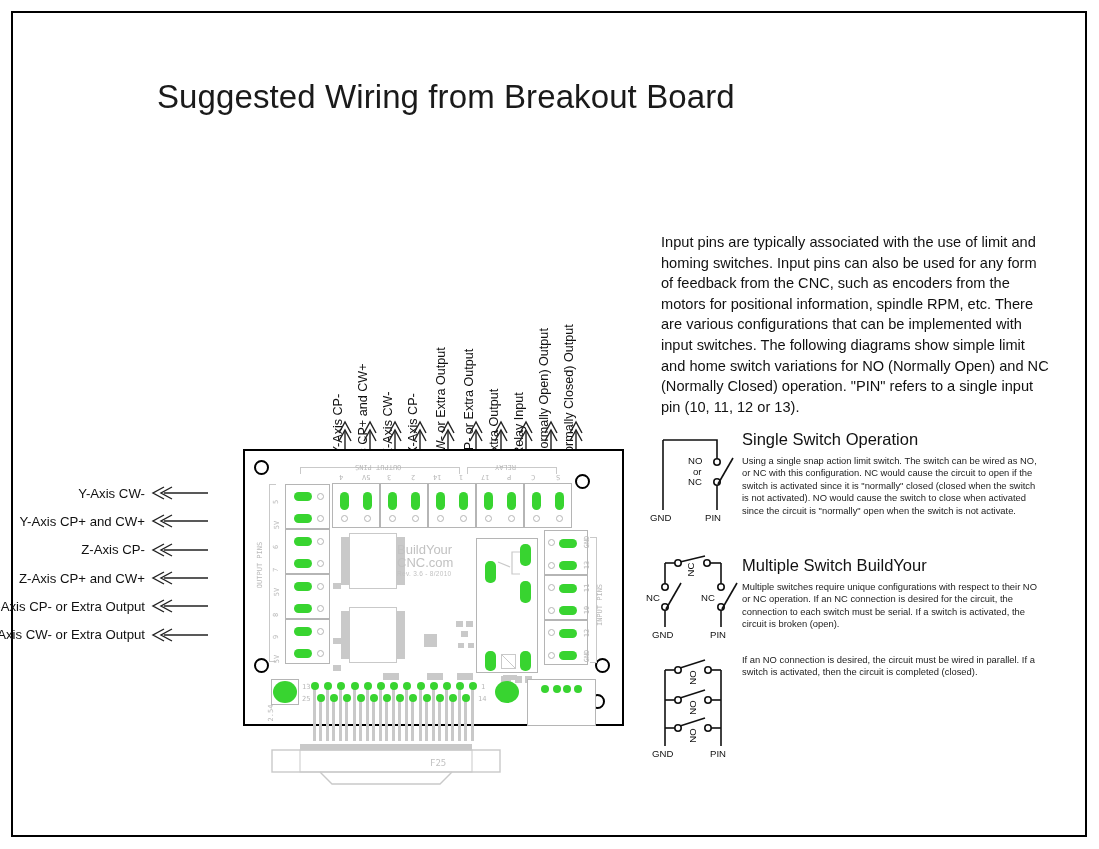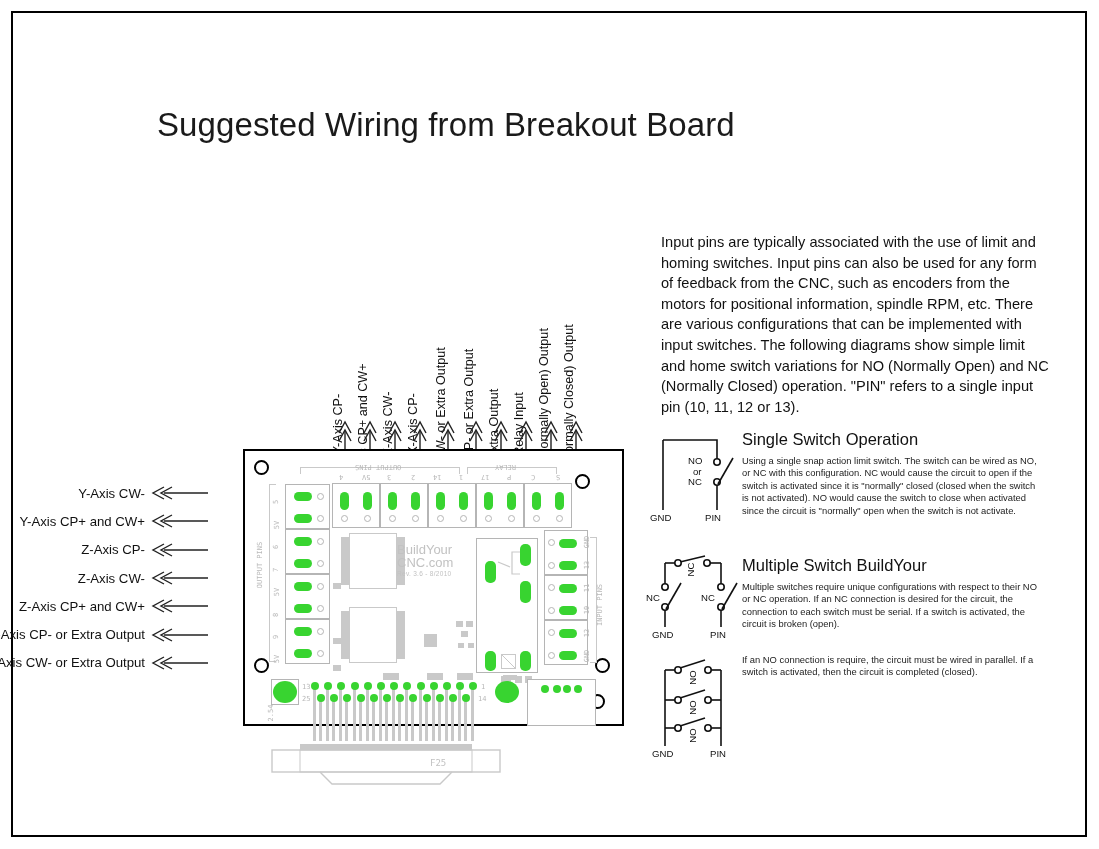--- a/index.html
+++ b/index.html
@@ -4,21 +4,21 @@
 <style>
   html,body{margin:0;padding:0;background:#fff;}
   body{width:1099px;height:849px;position:relative;
        font-family:"Liberation Sans","DejaVu Sans",sans-serif;color:#111;overflow:hidden;}
 
   #frame{position:absolute;left:11px;top:11px;width:1076px;height:826px;
          border:2px solid #000;box-sizing:border-box;background:#fff;}
 
   
   #title{position:absolute;left:157px;top:78px;font-size:33px;font-weight:400;
-         letter-spacing:.1px;color:#1a1a1a;white-space:nowrap;margin-top:28px;}
+         letter-spacing:.1px;color:#1a1a1a;white-space:nowrap;}
 
   
   #left-labels{position:absolute;left:20px;top:479px;width:190px;}
   .lrow{height:28.3px;display:flex;align-items:center;justify-content:flex-end;
         white-space:nowrap;}
   .lrow .ltext{font-size:13.2px;color:#111;}
   .larrow{width:60px;height:14px;margin-left:5px;position:relative;flex:none;}
   .larrow svg{display:block;}
 
   
@@ -94,30 +94,20 @@
     <span class="larrow">
       <svg width="60" height="14" viewBox="0 0 60 14">
           <path d="M58 7 L14 7" stroke="#222" stroke-width="1.4" fill="none"></path>
           <path d="M14 1 L3 7 L14 13" stroke="#222" stroke-width="1.4" fill="none"></path>
           <path d="M22 1 L11 7 L22 13" stroke="#222" stroke-width="1.4" fill="none"></path>
         </svg>
     </span>
   </div>
   <div class="lrow">
     <span class="ltext">Z-Axis CP-</span>
-    <span class="larrow">
-      <svg width="60" height="14" viewBox="0 0 60 14">
-          <path d="M58 7 L14 7" stroke="#222" stroke-width="1.4" fill="none"></path>
-          <path d="M14 1 L3 7 L14 13" stroke="#222" stroke-width="1.4" fill="none"></path>
-          <path d="M22 1 L11 7 L22 13" stroke="#222" stroke-width="1.4" fill="none"></path>
-        </svg>
-    </span>
-  </div>
-  <div class="lrow">
-    <span class="ltext">Z-Axis CW-</span>
     <span class="larrow">
       <svg width="60" height="14" viewBox="0 0 60 14">
           <path d="M58 7 L14 7" stroke="#222" stroke-width="1.4" fill="none"></path>
           <path d="M14 1 L3 7 L14 13" stroke="#222" stroke-width="1.4" fill="none"></path>
           <path d="M22 1 L11 7 L22 13" stroke="#222" stroke-width="1.4" fill="none"></path>
         </svg>
     </span>
   </div>
   <div class="lrow">
     <span class="ltext">Z-Axis CP+ and CW+</span>
@@ -514,21 +504,21 @@
   </svg>
   <span class="sl" style="left:33px;top:23px;">NO</span>
   <span class="sl" style="left:38px;top:34px;">or</span>
   <span class="sl" style="left:33px;top:44px;">NC</span>
   <span class="sl" style="left:-5px;top:80px;">GND</span>
   <span class="sl" style="left:50px;top:80px;">PIN</span>
 </div>
 
 <div class="sect-h" style="left:742px;top:556px;">Multiple Switch BuildYour</div>
 <div class="sect-b" style="left:742px;top:581px;width:300px;">Multiple switches require unique configurations with respect to their NO or NC operation.  If an NC connection is desired for the circuit, the connection to each switch must be serial. If a switch is activated, the circuit is broken (open).</div>
-<div class="sect-b" style="left:742px;top:654px;width:300px;">If an NO connection is require, the circuit must be wired in parallel. If a switch is activated, then the circuit is completed (closed).</div>
+<div class="sect-b" style="left:742px;top:654px;width:300px;">If an NO connection is desired, the circuit must be wired in parallel. If a switch is activated, then the circuit is completed (closed).</div>
 
 <div class="schem" style="left:655px;top:552px;">
   <svg width="92" height="90" viewBox="0 0 92 90">
     <path d="M25 10 L50 4" stroke="#111" stroke-width="1.6" fill="none"></path>
     <circle cx="23" cy="11" r="3.2" fill="#fff" stroke="#111" stroke-width="1.6"></circle>
     <circle cx="52" cy="11" r="3.2" fill="#fff" stroke="#111" stroke-width="1.6"></circle>
     <path d="M10 11 L20 11" stroke="#111" stroke-width="1.6" fill="none"></path>
     <path d="M55 11 L66 11" stroke="#111" stroke-width="1.6" fill="none"></path>
     <path d="M10 11 L10 33" stroke="#111" stroke-width="1.6" fill="none"></path>
     <path d="M66 11 L66 33" stroke="#111" stroke-width="1.6" fill="none"></path>

